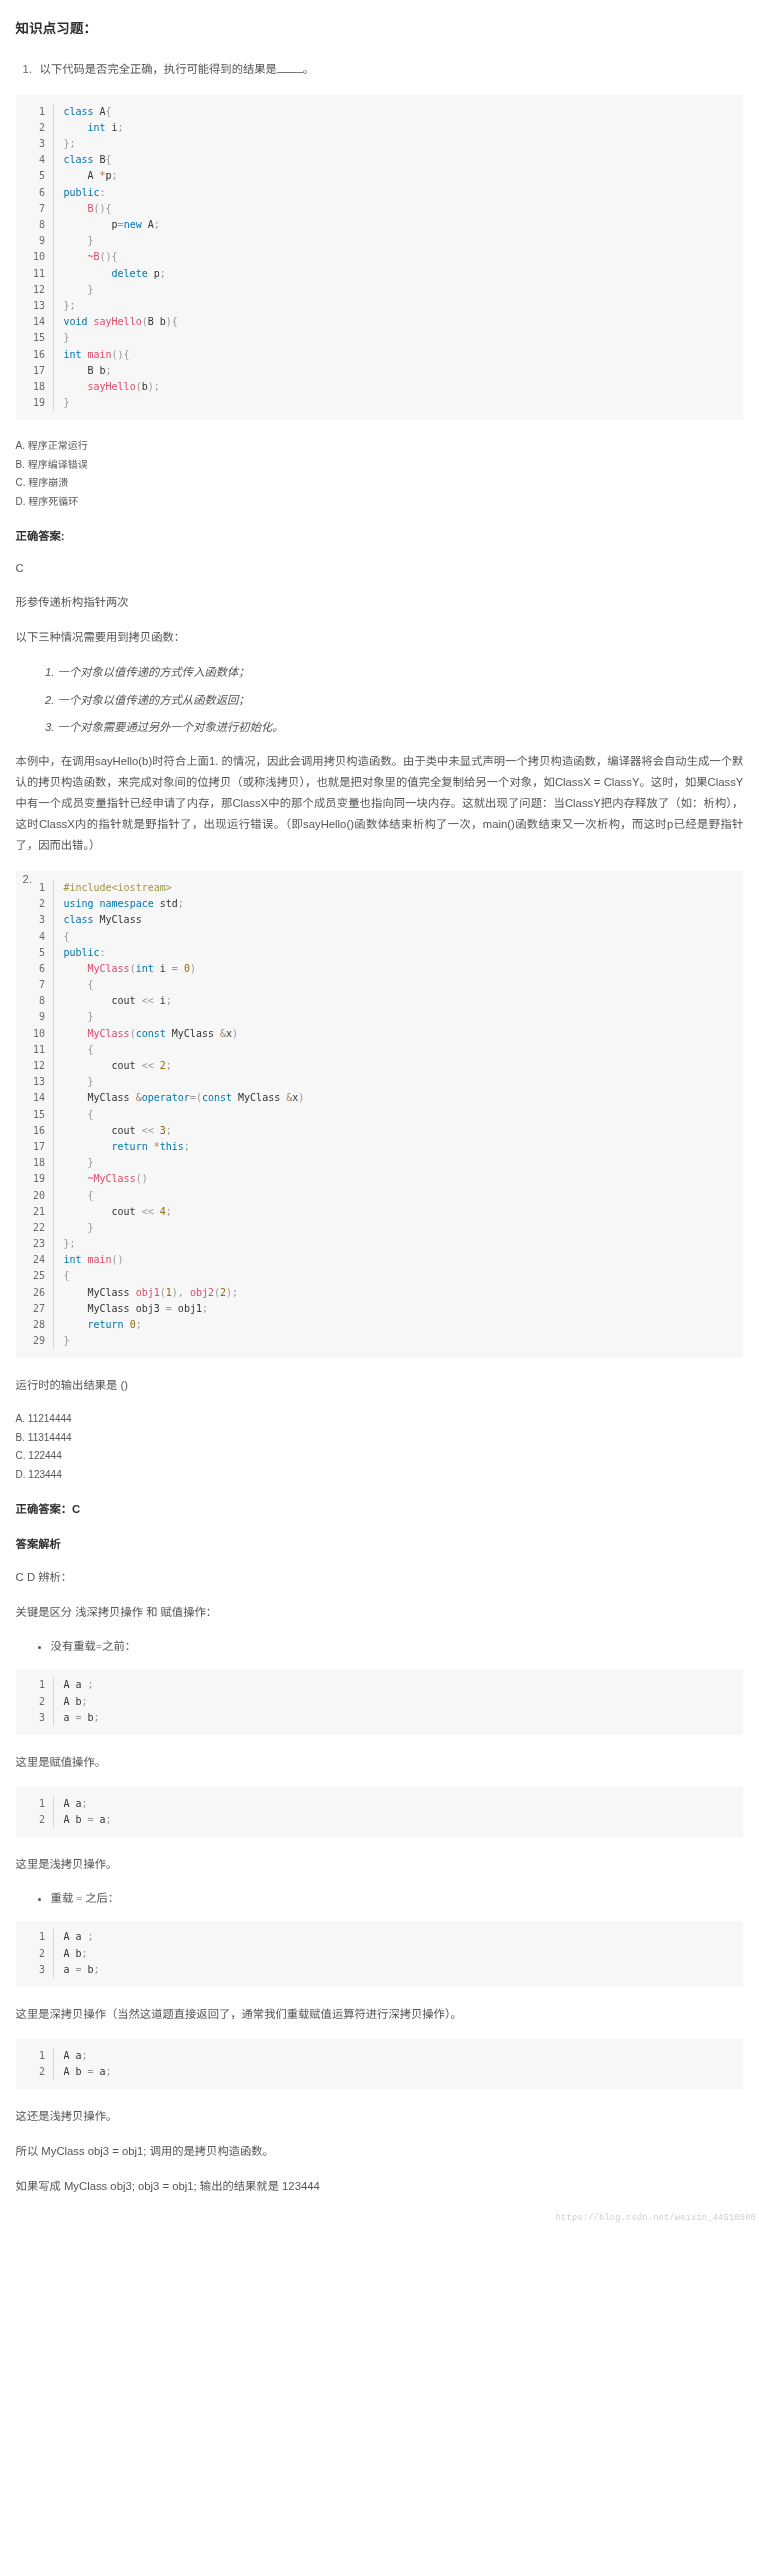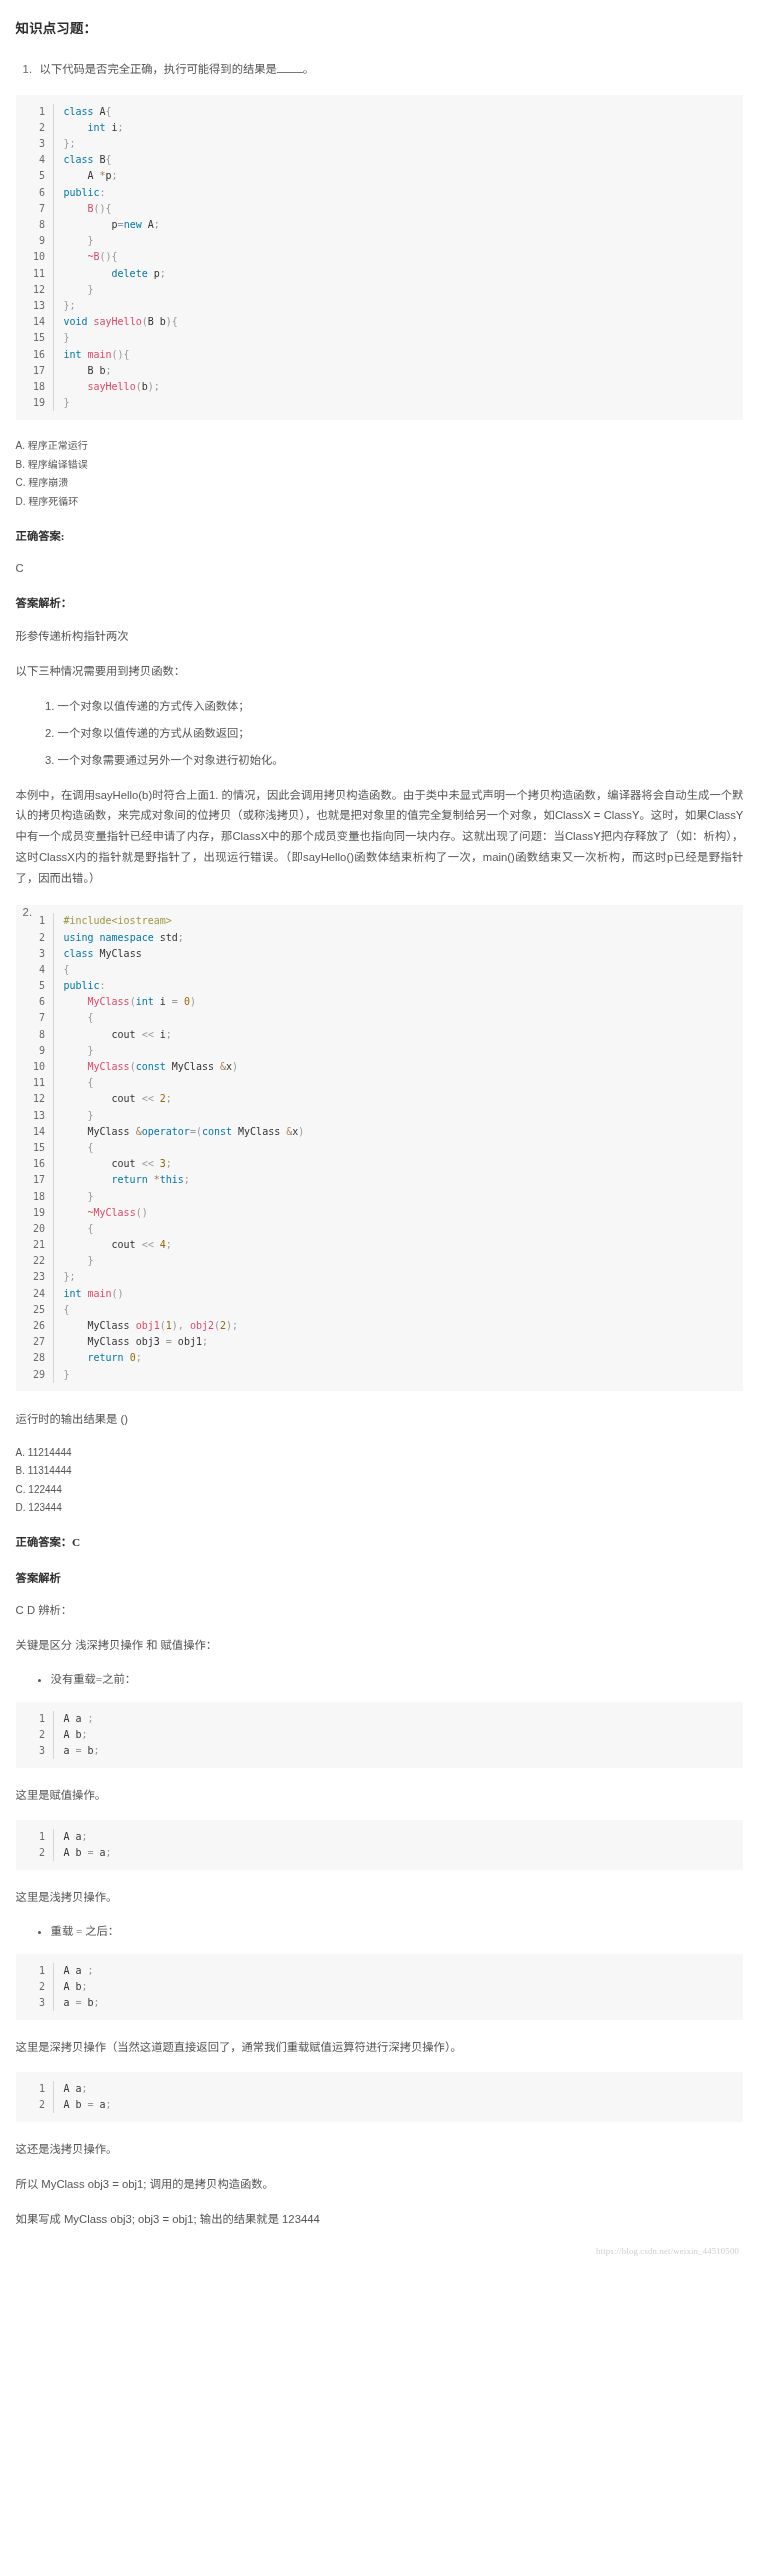--- a/index.html
+++ b/index.html
@@ -90,57 +90,57 @@
     font-size: 10px;
     color: #555;
     line-height: 1.85;
   }
   .opts { margin: 0 0 15.6px 0; }
   .bold-label {
     font-weight: bold;
     color: #2f2f2f;
     margin: 15.6px 0 12px 0;
     font-size: 11.3px;
-    font-family: Liberation Serif, serif;
   }
   p.para {
     margin: 0 0 14px 0;
     font-size: 11.3px;
     color: #555;
     line-height: 1.85;
     text-align: justify;
   }
   ol.olist {
     margin: 0 0 14px 0;
     padding-left: 42px;
     color: #555;
+    font-style: italic;
   }
   ol.olist li {
     margin: 0 0 7px 0;
     font-size: 11.3px;
     line-height: 1.8;
   }
   ul.blist {
     margin: 0 0 12px 0;
     padding-left: 35px;
     color: #555;
     font-family: Liberation Serif, serif;
   }
   ul.blist li {
     margin: 0 0 5.2px 0;
     font-size: 11.3px;
   }
   .answer-line { margin: 0 0 14px 0; font-size: 11.3px; color: #555; }
   .watermark {
     position: absolute;
-    right: 20px;
+    right: 3px;
     bottom: 7px;
     font-size: 8.7px;
     color: #cfcfcf;
-    font-family: Liberation Serif, serif;
+    font-family: Liberation Mono, monospace;
     letter-spacing: 0.2px;
   }
 </style>
 </head>
 <body>
 
 <div class="page">
 
   <h3 class="title">知识点习题：</h3>
 
@@ -173,21 +173,20 @@
   <div class="opts" id="q1opts">
       <div class="opt">A. 程序正常运行</div>
       <div class="opt">B. 程序编译错误</div>
       <div class="opt">C. 程序崩溃</div>
       <div class="opt">D. 程序死循环</div>
     </div>
 
   <div class="bold-label">正确答案:</div>
   <div class="answer-line">C</div>
 
-  <div class="bold-label">答案解析：</div>
   <p class="para">形参传递析构指针两次</p>
   <p class="para">以下三种情况需要用到拷贝函数：</p>
 
   <ol class="olist" id="q1cases">
       <li>一个对象以值传递的方式传入函数体；</li>
       <li>一个对象以值传递的方式从函数返回；</li>
       <li>一个对象需要通过另外一个对象进行初始化。</li>
     </ol>
 
   <p class="para">本例中，在调用sayHello(b)时符合上面1. 的情况，因此会调用拷贝构造函数。由于类中未显式声明一个拷贝构造函数，编译器将会自动生成一个默认的拷贝构造函数，来完成对象间的位拷贝（或称浅拷贝），也就是把对象里的值完全复制给另一个对象，如ClassX = ClassY。这时，如果ClassY中有一个成员变量指针已经申请了内存，那ClassX中的那个成员变量也指向同一块内存。这就出现了问题：当ClassY把内存释放了（如：析构），这时ClassX内的指针就是野指针了，出现运行错误。（即sayHello()函数体结束析构了一次，main()函数结束又一次析构，而这时p已经是野指针了，因而出错。）</p>

